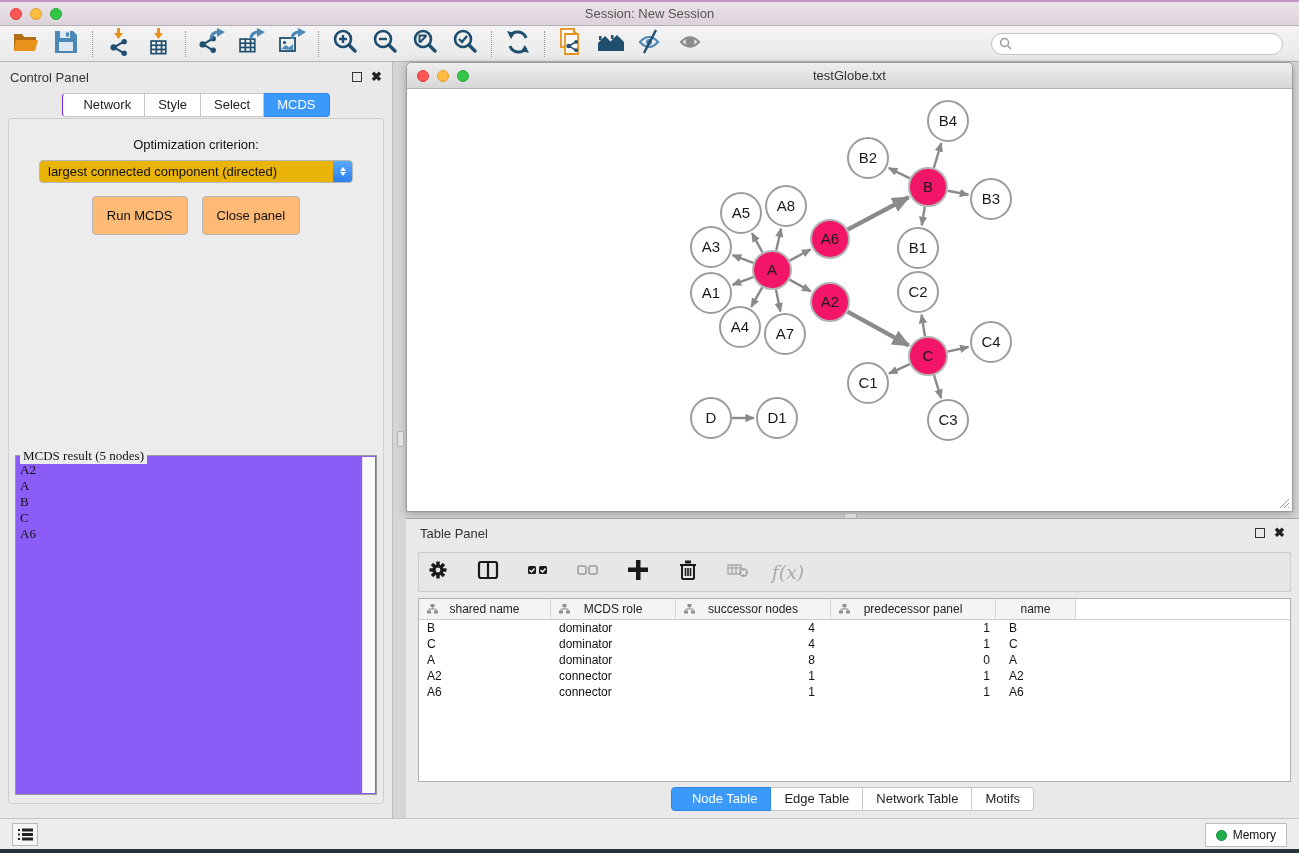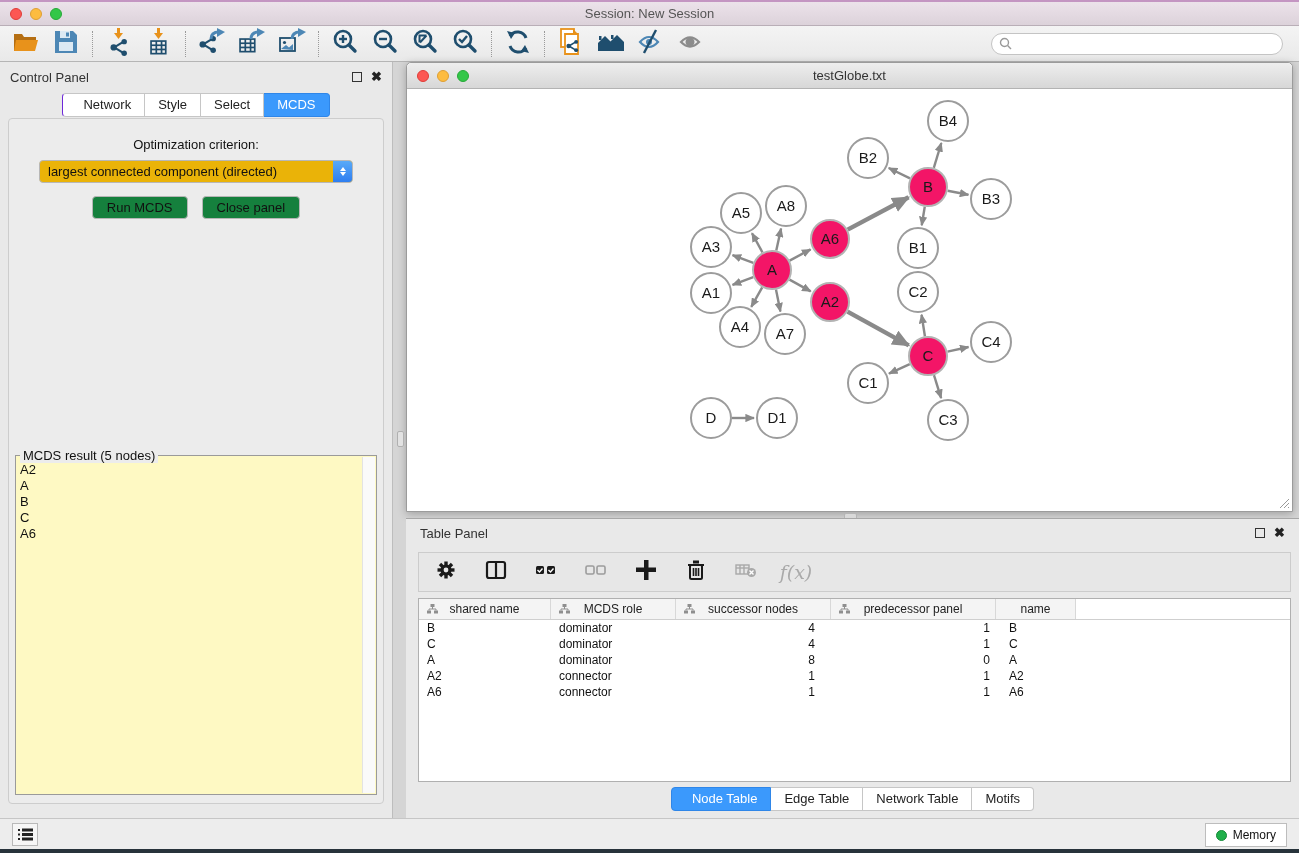--- a/index.html
+++ b/index.html
@@ -48,22 +48,22 @@
   #opt-label { text-align:center; margin-top:18px; font-size:13px; color:#111; }
   #opt-select { position:relative; margin:8px auto 0; width:314px; height:23px; background:#eab308;
     border:1px solid #b7b7b7; border-radius:4px; display:flex; align-items:center; }
   #opt-select .value { font-size:13px; color:#111; padding-left:8px; flex:1; white-space:nowrap; overflow:hidden; }
   #opt-select .stepper { width:19px; height:21px; border-radius:0 3px 3px 0;
     background:linear-gradient(#59aaf8,#2e7ef0); display:flex; flex-direction:column; align-items:center; justify-content:center; gap:1px; }
   .chev { width:0; height:0; border-left:3.5px solid transparent; border-right:3.5px solid transparent; }
   .chev.up { border-bottom:4px solid #fff; }
   .chev.down { border-top:4px solid #fff; }
   #cp-buttons { display:flex; justify-content:center; gap:14px; margin-top:13px; }
-  .mac-btn { font-size:13px; color:#111; background:#15803d; border:1px solid #b6b6b6; border-radius:4px; padding:3px 14px; }
-  #result-box { position:absolute; left:6px; right:6px; top:336px; bottom:8px; border:1px solid #9a9a9a; background:#fef9c3; }
+  .mac-btn { font-size:13px; color:#111; background:#fdba74; border:1px solid #b6b6b6; border-radius:4px; padding:11px 14px; }
+  #result-box { position:absolute; left:6px; right:6px; top:336px; bottom:8px; border:1px solid #9a9a9a; background:#8b5cf6;font-family:Liberation Serif, serif; }
   #result-legend { position:absolute; top:-8px; left:4px; background:#ececec; font-size:13px; color:#111; padding:0 3px; }
   #result-list { list-style:none; padding:6px 0 0 4px; font-size:13px; color:#111; }
   #result-list li { line-height:16px; }
   #result-scroll { position:absolute; right:1px; top:1px; bottom:1px; width:13px; background:#fafafa; border-left:1px solid #e3e3e3; }
 
   
   #net-window { position:absolute; left:406px; top:0; width:887px; height:450px; background:#fff;
     border:1px solid #9b9b9b; border-radius:5px 5px 0 0; box-shadow:0 2px 8px rgba(0,0,0,.25); }
   #net-titlebar { height:26px; background:linear-gradient(#eeeeee,#d7d7d7); border-bottom:1px solid #b3b3b3;
     border-radius:5px 5px 0 0; display:flex; align-items:center; position:relative; }
@@ -73,21 +73,21 @@
   #left-grip { position:absolute; left:-10px; top:368px; width:7px; height:16px; background:#e2e2e2; border:1px solid #b0b0b0; border-radius:2px; }
 
   
   #h-grip { position:absolute; left:844px; top:451px; width:13px; height:8px; background:#d9d9d9; border:1px solid #b5b5b5; border-radius:2px; }
 
   
   #table-panel { position:absolute; left:406px; top:456px; width:893px; height:300px; background:#e9e9e9; border-top:1px solid #a7a7a7; }
   #tp-header { height:28px; display:flex; align-items:center; padding:0 14px 0 14px; }
   #tp-title { font-size:13px; color:#333;text-align:center; }
   #tp-toolbar { position:absolute; left:12px; right:8px; top:33px; height:40px; background:#e7e7e7;
-    border:1px solid #cscsc; border:1px solid #cccccc; display:flex; align-items:center; gap:12px; padding-left:8px; }
+    border:1px solid #cscsc; border:1px solid #cccccc; display:flex; align-items:center; gap:12px; padding-left:0; }
   .tp-btn { width:38px; height:32px; display:flex; align-items:center; justify-content:center; }
   .fx-label { font-family:"DejaVu Serif", serif; font-style:italic; font-size:19px; color:#a9a9a9; }
   #node-table { position:absolute; left:12px; right:8px; top:79px; bottom:36px; background:#fff; border:1px solid #b0b0b0; overflow:hidden; }
   #nt-header { display:flex; height:21px; background:#f4f4f4; border-bottom:1px solid #cfcfcf; }
   .nt-hcell { display:flex; align-items:center; justify-content:center; position:relative; font-size:12px; color:#222; border-right:1px solid #d8d8d8; }
   .nt-hcell .tree-ic { position:absolute; left:8px; top:5px; }
   .nt-hcell.noborder { border-right:none; }
   .nt-row { display:flex; height:16px; font-size:12px; color:#111; }
   .nt-cell { overflow:hidden; white-space:nowrap; line-height:16px; }
   #tp-tabs { position:absolute; left:0; right:0; bottom:7px; display:flex; justify-content:center; }

